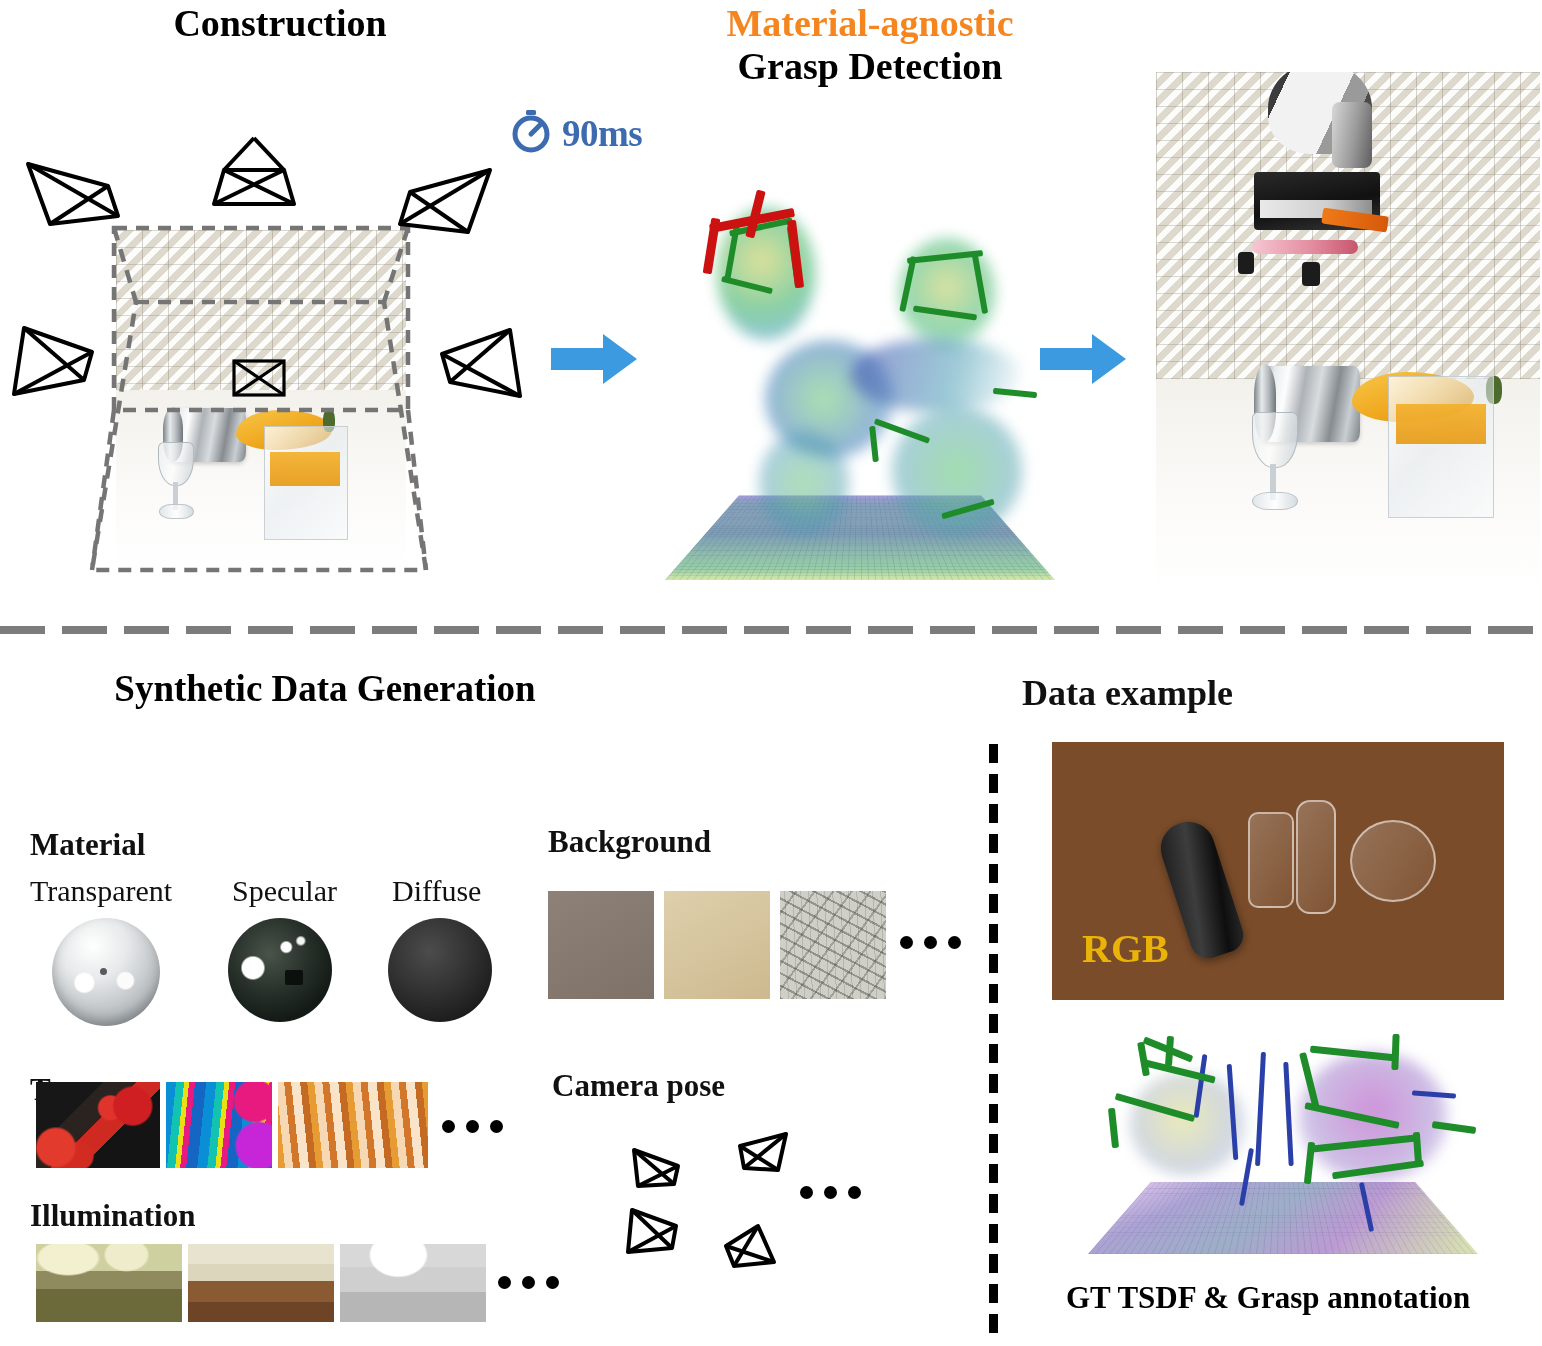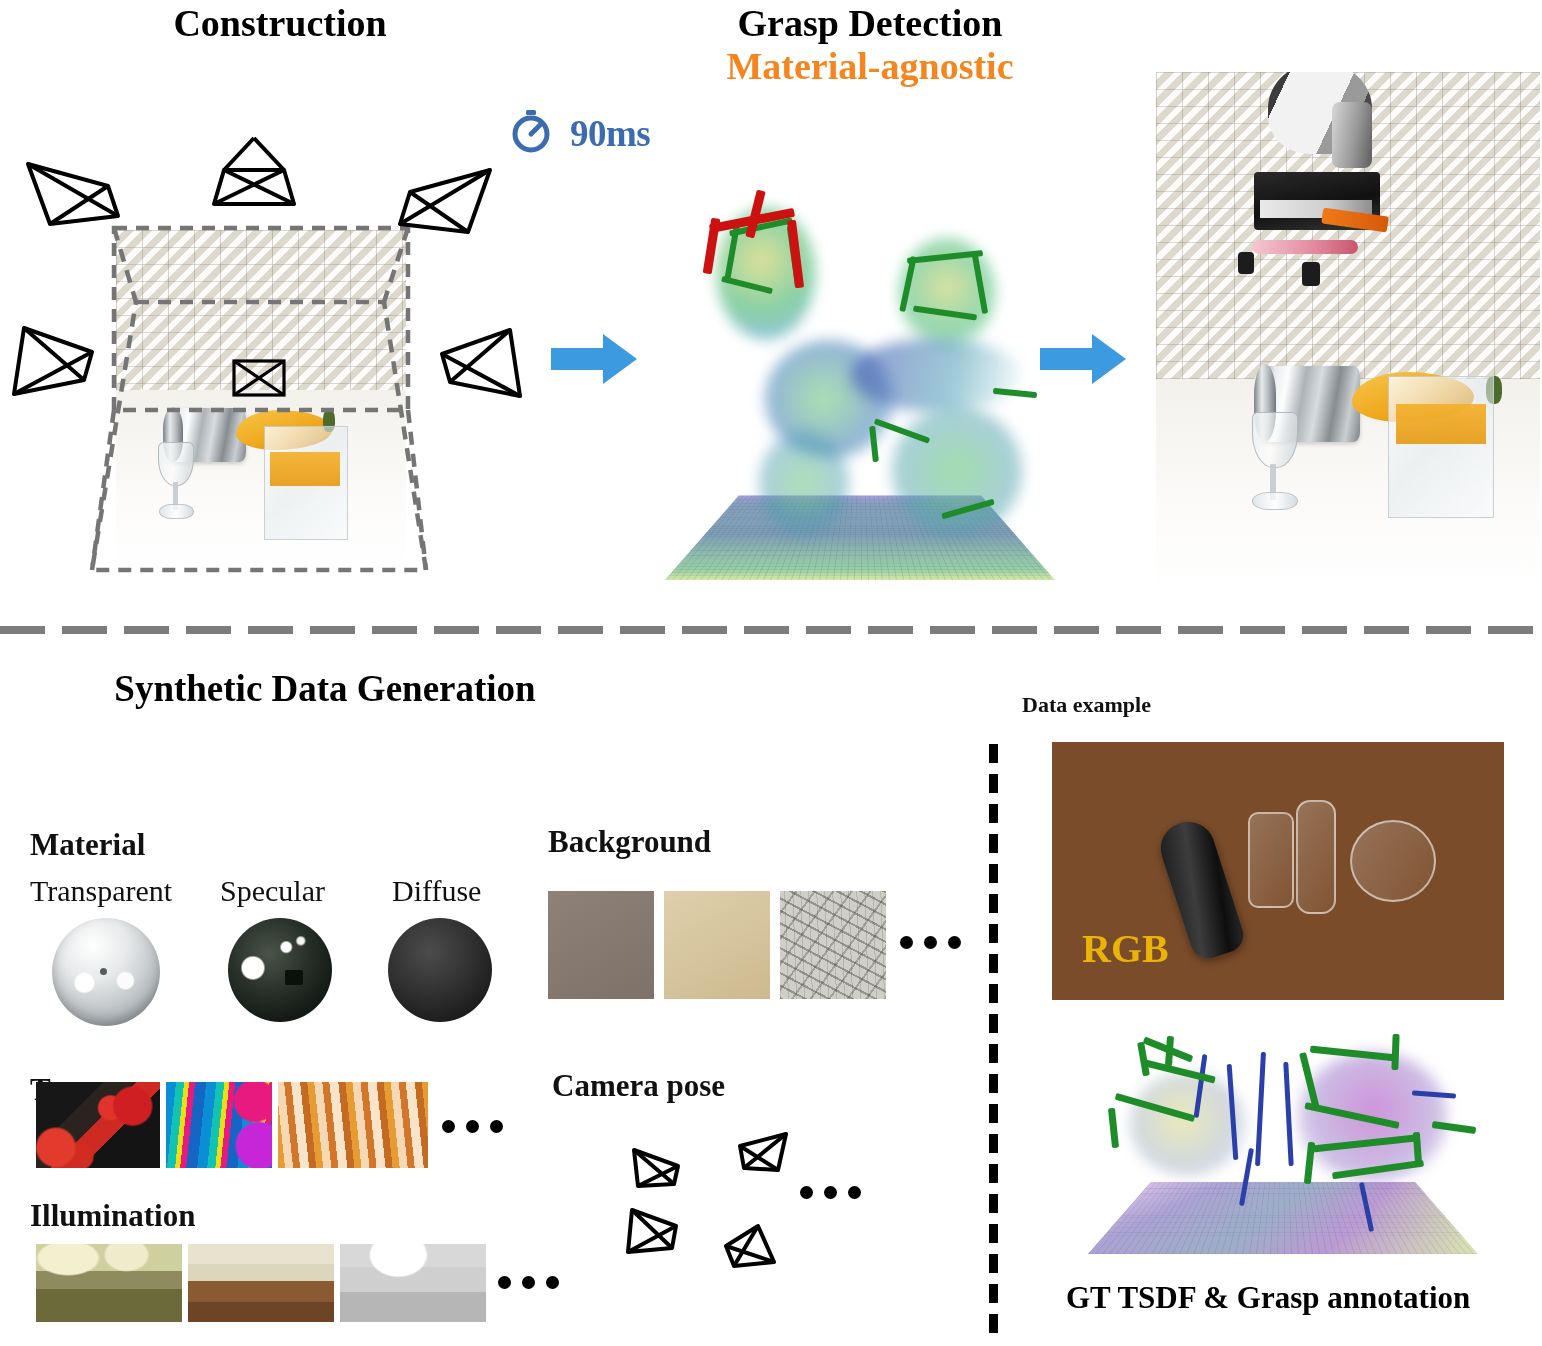--- a/index.html
+++ b/index.html
@@ -21,21 +21,21 @@
 
   #title-nerf { left: 0px; top: 2px; width: 560px; }
   #title-grasp { left: 660px; top: 2px; width: 420px; }
   #title-dr   { left: 10px; top: 668px; width: 630px; text-align: left; }
   #title-dr .t-line { font-size: 37px; }
   #title-dr .l2 { text-align: center; }
 
   
   #timer-badge {
     left: 508px; top: 108px;
-    display: flex; align-items: center; gap: 16px;
+    display: flex; align-items: center; gap: 8px;
   }
   #timer-badge .t-text {
     font-size: 37px; font-weight: bold; color: #3C6BB0;
     letter-spacing: -0.5px;
   }
 
   
   .sec-h { font-weight: bold; font-size: 31px; color: #111; white-space: nowrap; }
   .sub-lbl { font-weight: normal; font-size: 30px; color: #111; white-space: nowrap; }
 
@@ -257,22 +257,22 @@
   .caption { position: absolute; font-weight: bold; font-size: 31px; color: #000000; white-space: nowrap; }
 </style>
 </head>
 <body>
 
 <div class="abs title-block" id="title-nerf">
   <div class="t-line">Construction</div>
 </div>
 
 <div class="abs title-block" id="title-grasp">
+  <div class="t-line"><span class="t-orange">Material-agnostic</span></div>
   <div class="t-line">Grasp Detection</div>
-  <div class="t-line"><span class="t-orange">Material-agnostic</span></div>
 </div>
 
 <div class="abs" id="timer-badge">
   <span>
     <svg width="46" height="46" viewBox="0 0 46 46">
       <rect x="18" y="2" width="10" height="5" rx="1.5" fill="#3C6BB0"></rect>
       <circle cx="23" cy="26" r="16" fill="none" stroke="#3C6BB0" stroke-width="5"></circle>
       <line x1="23" y1="26" x2="32" y2="17" stroke="#3C6BB0" stroke-width="5" stroke-linecap="round"></line>
     </svg>
   </span>
@@ -445,21 +445,21 @@
 
 <div class="abs" id="divider-h"></div>
 
 <div class="abs title-block" id="title-dr">
   <div class="t-line l2">Synthetic Data Generation</div>
 </div>
 
 <div class="abs sec-h" style="left:30px; top:827px;">Material</div>
 
 <div class="abs sub-lbl" style="left:30px; top:874px;">Transparent</div>
-<div class="abs sub-lbl" style="left:220px; top:874px;">Specular</div>
+<div class="abs sub-lbl" style="left:232px; top:874px;">Specular</div>
 <div class="abs sub-lbl" style="left:392px; top:874px;">Diffuse</div>
 
 <div class="sphere transparent" style="left:52px;  top:918px; width:108px; height:108px;"></div>
 <div class="sphere specular" style="left:228px; top:918px; width:104px; height:104px;"></div>
 <div class="sphere diffuse" style="left:388px; top:918px; width:104px; height:104px;"></div>
 
 <div class="abs sec-h" style="left:30px; top:1072px;">Texture</div>
 
 <div class="tex t1" style="left:36px;  top:1082px; width:124px; height:86px;"></div>
 <div class="tex t2" style="left:166px; top:1082px; width:106px; height:86px;"></div>
@@ -531,21 +531,21 @@
   </svg>
 </div>
 <div class="ell" style="left:800px; top:1186px;">
   <i></i>
     <i></i>
     <i></i>
 </div>
 
 <div class="abs" id="divider-v"></div>
 
-<div class="abs sec-h" style="left:1022px; top:692px; font-size:22px;">Data example</div>
+<div class="abs sec-h" style="left:1022px; top:672px; font-size:36px;">Data example</div>
 
 <div class="photo-frame" id="rgb-photo" style="left:1052px; top:742px; width:452px; height:258px;">
   <div class="obj-dark-bottle" style="left:122px; top:78px; width:54px; height:138px; border-radius:26px 26px 18px 18px; transform:rotate(-18deg);"></div>
   <div class="obj-clear" style="left:196px; top:70px; width:42px; height:92px; border-radius:10px;"></div>
   <div class="obj-clear" style="left:244px; top:58px; width:36px; height:110px; border-radius:14px;"></div>
   <div class="obj-clear" style="left:298px; top:78px; width:82px; height:78px; border-radius:50%;"></div>
   <div id="rgb-label">RGB</div>
 </div>
 
 <div class="tsdf" style="left:1048px; top:1012px; width:468px; height:248px;">

